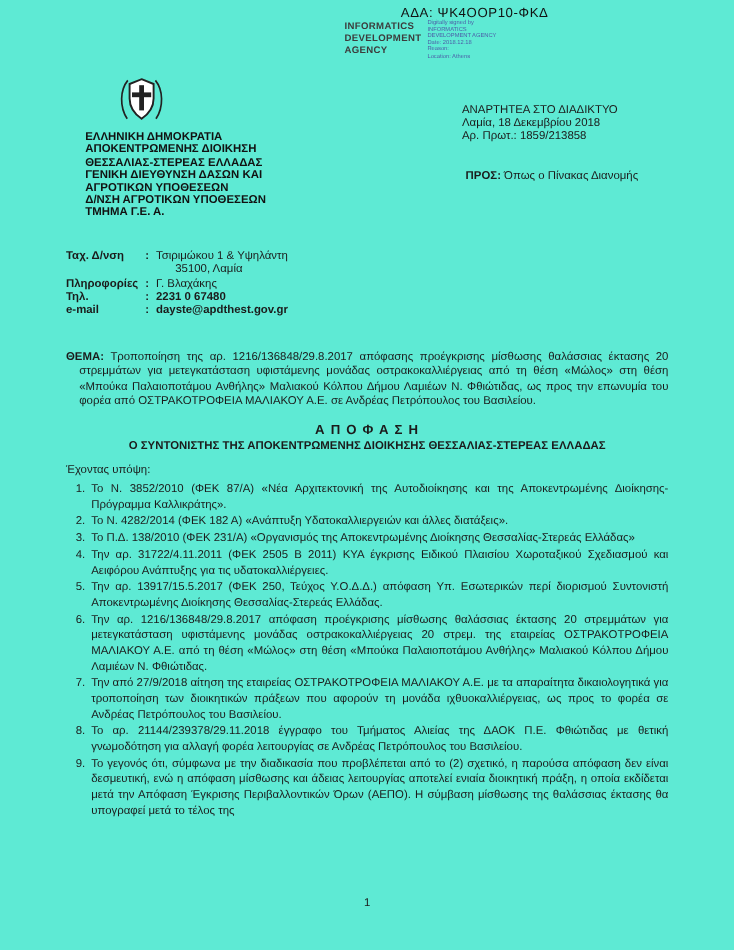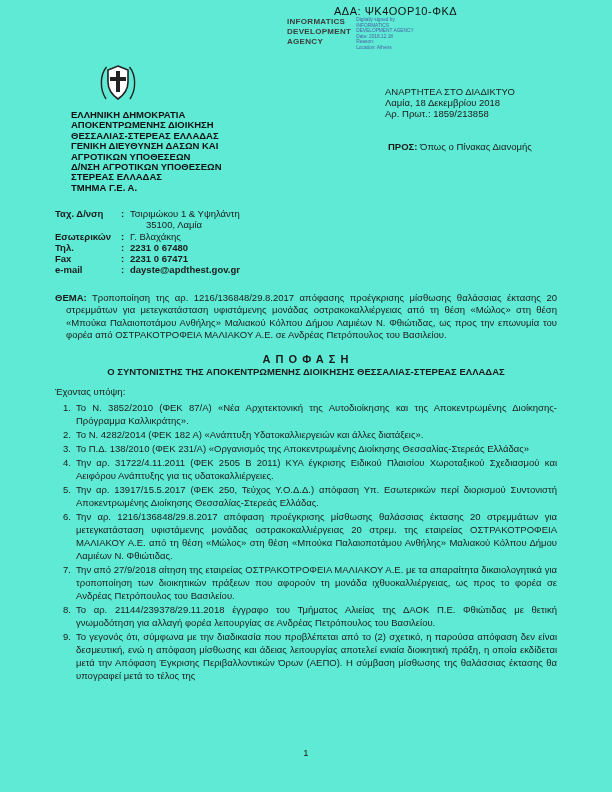--- a/index.html
+++ b/index.html
@@ -90,21 +90,20 @@
   </div>
 
   <div class="org">
 
   <div class="org-line">ΕΛΛΗΝΙΚΗ ΔΗΜΟΚΡΑΤΙΑ</div>
       <div class="org-line">ΑΠΟΚΕΝΤΡΩΜΕΝΗΣ ΔΙΟΙΚΗΣΗ</div>
       <div class="org-line">ΘΕΣΣΑΛΙΑΣ-ΣΤΕΡΕΑΣ ΕΛΛΑΔΑΣ</div>
       <div class="org-line">ΓΕΝΙΚΗ ΔΙΕΥΘΥΝΣΗ ΔΑΣΩΝ ΚΑΙ</div>
       <div class="org-line">ΑΓΡΟΤΙΚΩΝ ΥΠΟΘΕΣΕΩΝ</div>
       <div class="org-line">Δ/ΝΣΗ ΑΓΡΟΤΙΚΩΝ ΥΠΟΘΕΣΕΩΝ</div>
-      <div class="org-line">ΣΤΕΡΕΑΣ ΕΛΛΑΔΑΣ</div>
       <div class="org-line">ΤΜΗΜΑ Γ.Ε. Α.</div>
     </div>
 
   <div class="right-meta">
     <div>ΑΝΑΡΤΗΤΕΑ ΣΤΟ ΔΙΑΔΙΚΤΥΟ</div>
     <div>Λαμία, 18 Δεκεμβρίου 2018</div>
     <div>Αρ. Πρωτ.: 1859/213858</div>
   </div>
 
   <div class="to-block">
@@ -113,27 +112,24 @@
   </div>
 
   <div class="contact">
     <div class="c-row">
       <span class="c-label">Ταχ. Δ/νση</span><span class="c-colon">:</span><span class="c-value">Τσιριμώκου 1 &amp; Υψηλάντη</span>
     </div>
     <div class="c-row">
       <span class="c-label"></span><span class="c-colon"></span><span class="c-value c-indent">35100, Λαμία</span>
     </div>
     <div class="c-row">
-      <span class="c-label">Εσωτερικών</span><span class="c-colon">:</span><span class="c-value">Γ. Βλαχάκης</span>
+      <span class="c-label">Πληροφορίες</span><span class="c-colon">:</span><span class="c-value">Γ. Βλαχάκης</span>
     </div>
     <div class="c-row">
       <span class="c-label">Τηλ.</span><span class="c-colon">:</span><span class="c-value bold">2231 0 67480</span>
-    </div>
-    <div class="c-row">
-      <span class="c-label">Fax</span><span class="c-colon">:</span><span class="c-value bold">2231 0 67471</span>
     </div>
     <div class="c-row">
       <span class="c-label">e-mail</span><span class="c-colon">:</span><span class="c-value bold">dayste@apdthest.gov.gr</span>
     </div>
   </div>
 
   <div class="content">
     <p class="subject">
       <span class="b">ΘΕΜΑ:</span>
       <span>Τροποποίηση της αρ. 1216/136848/29.8.2017 απόφασης προέγκρισης μίσθωσης θαλάσσιας έκτασης 20 στρεμμάτων για μετεγκατάσταση υφιστάμενης μονάδας οστρακοκαλλιέργειας από τη θέση «Μώλος» στη θέση «Μπούκα Παλαιοποτάμου Ανθήλης» Μαλιακού Κόλπου Δήμου Λαμιέων Ν. Φθιώτιδας, ως προς την επωνυμία του φορέα από ΟΣΤΡΑΚΟΤΡΟΦΕΙΑ ΜΑΛΙΑΚΟΥ Α.Ε. σε Ανδρέας Πετρόπουλος του Βασιλείου.</span>

